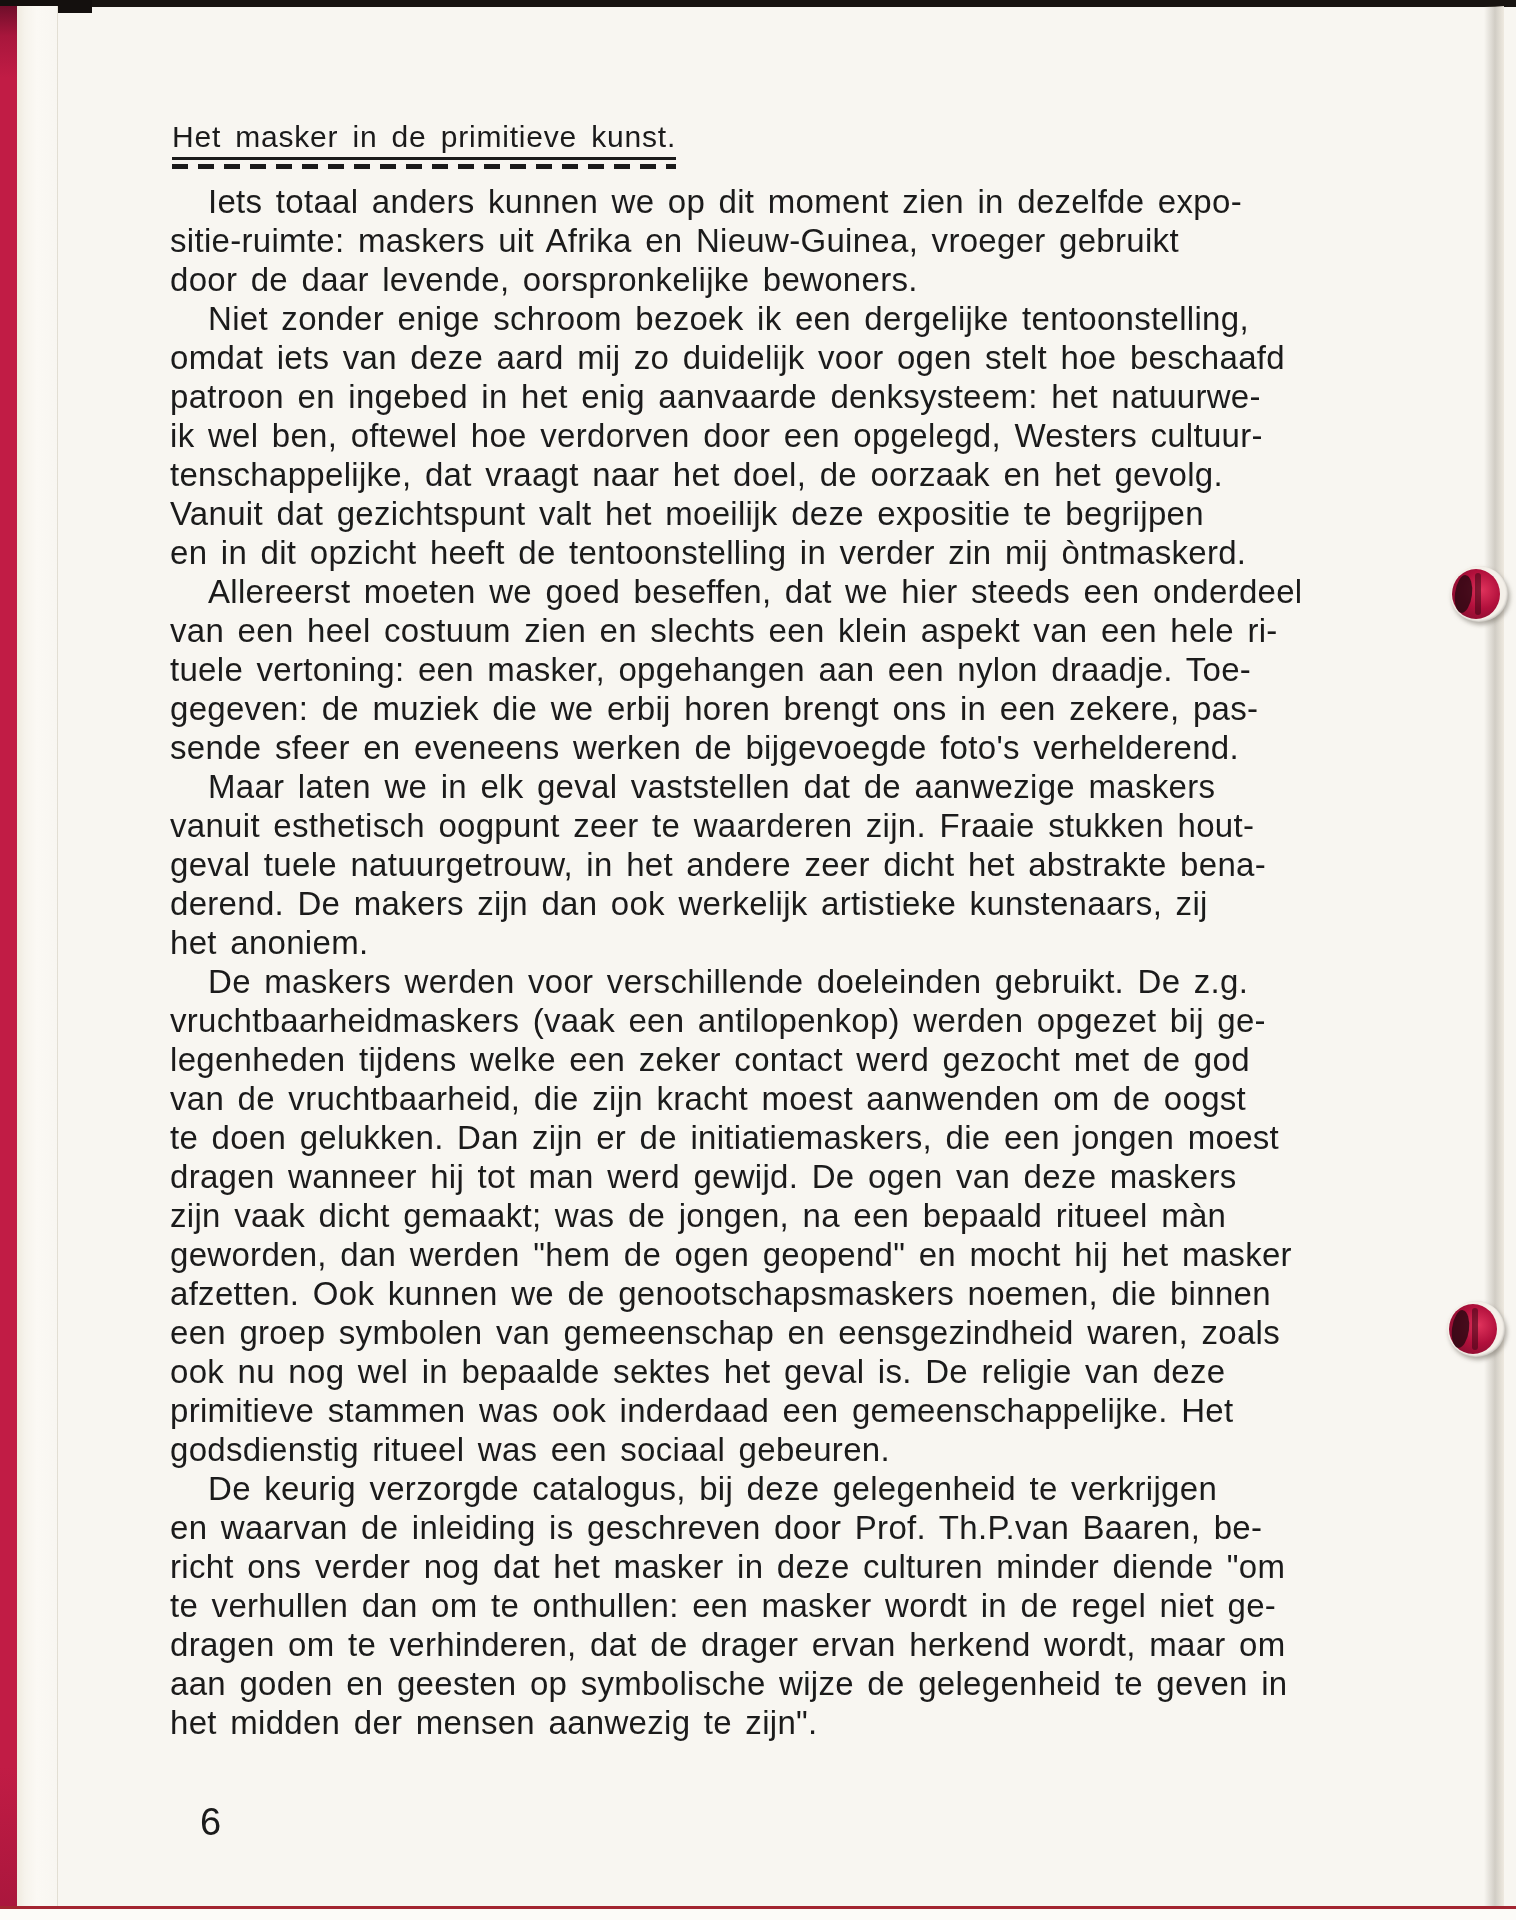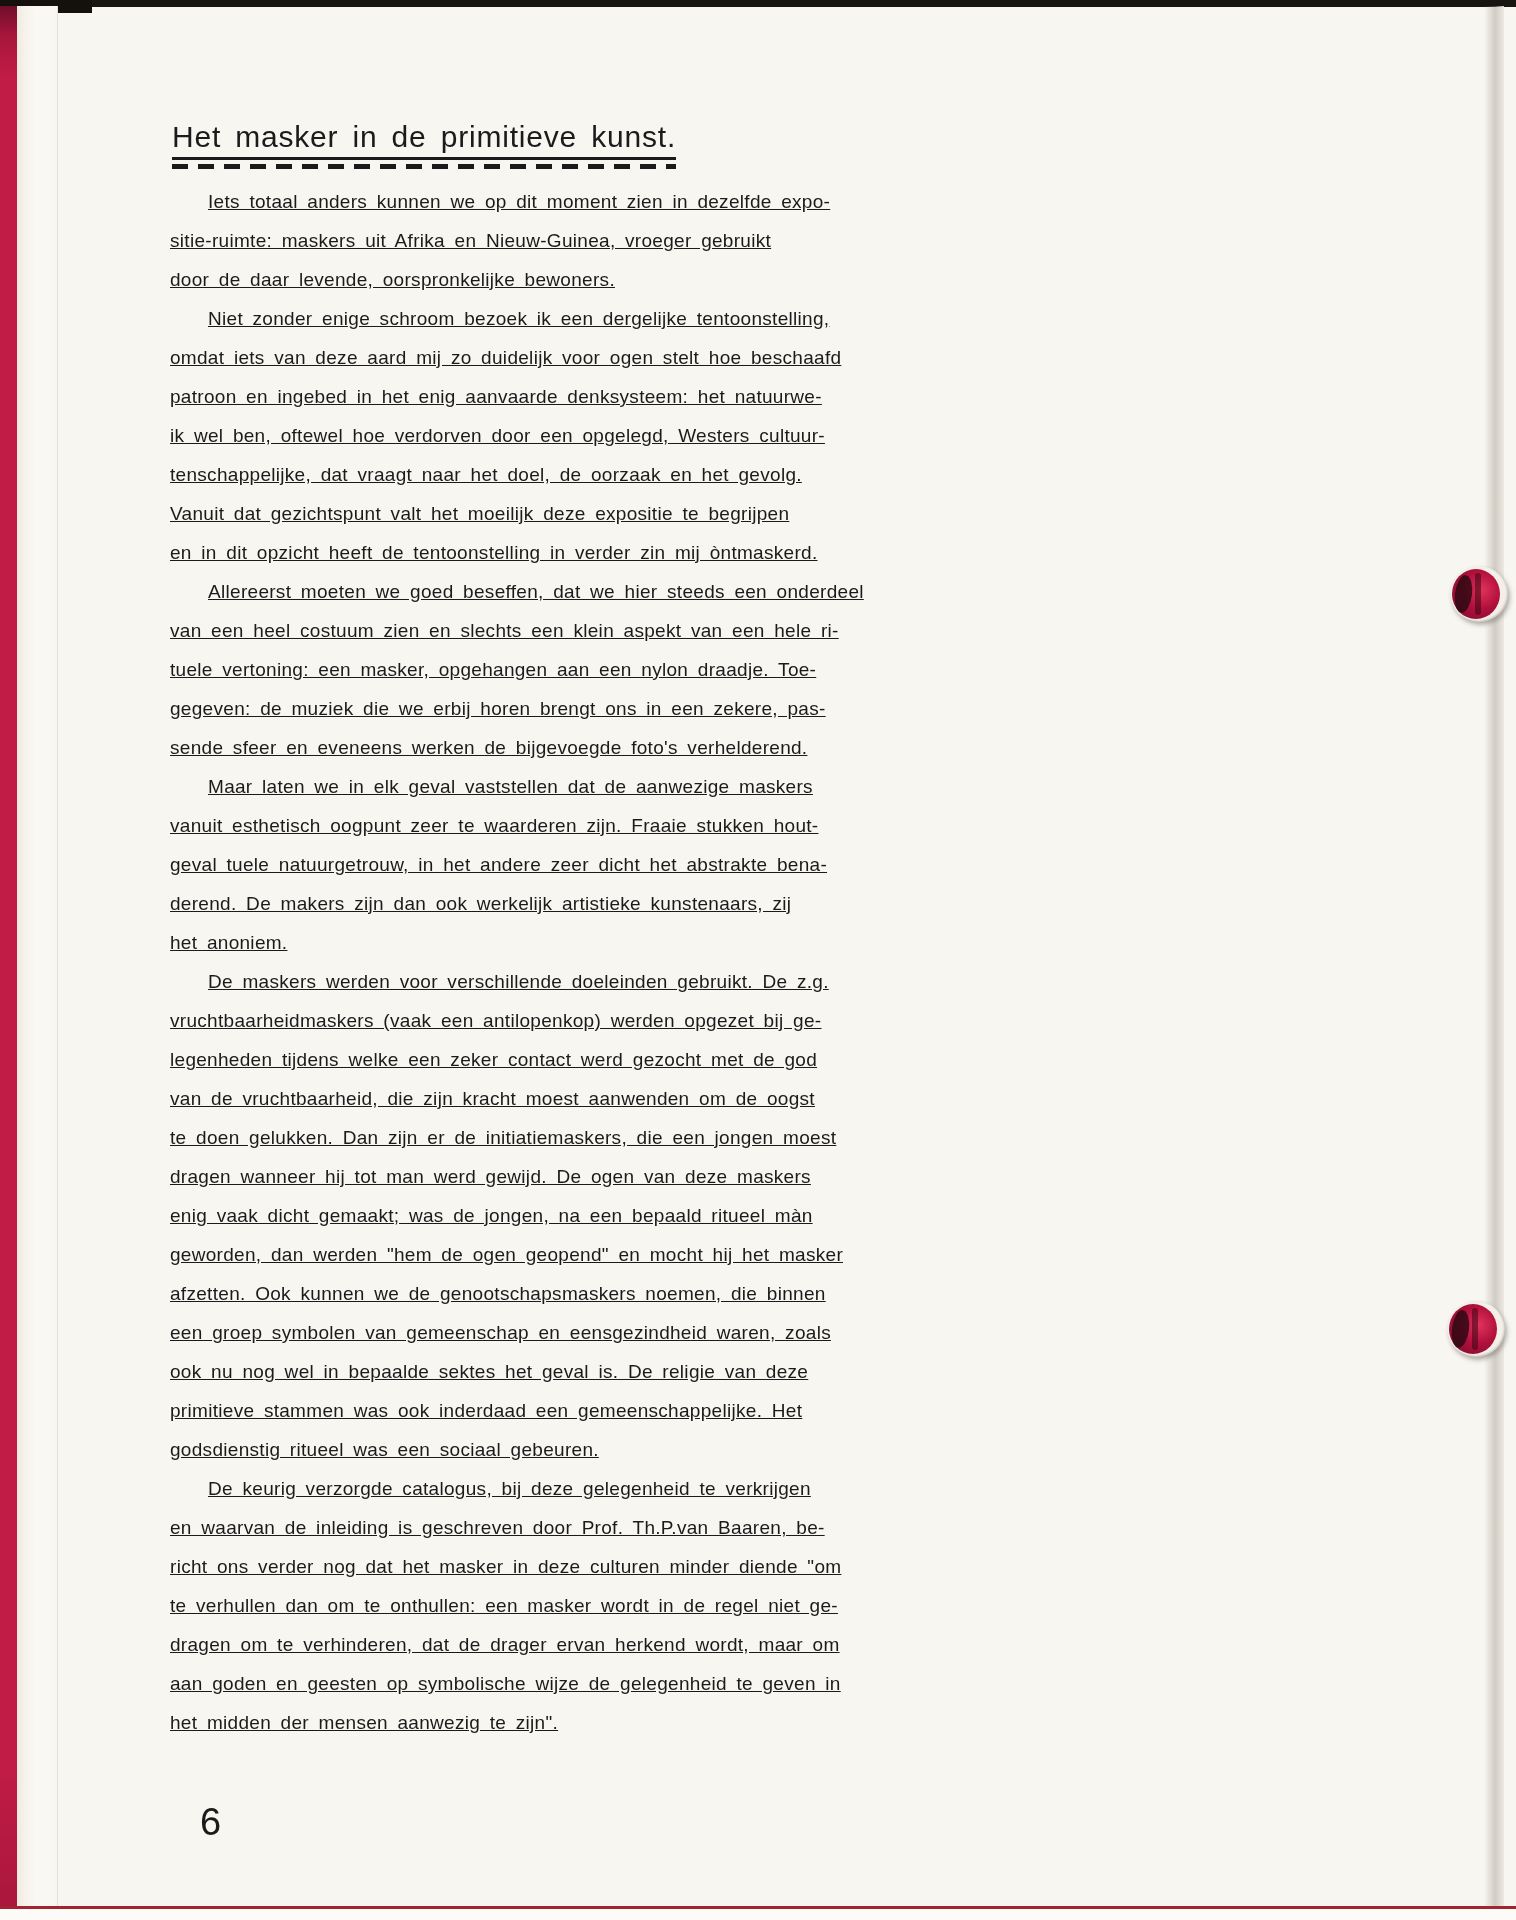--- a/index.html
+++ b/index.html
@@ -36,21 +36,21 @@
   }
   .heading-dashes {
     height:5px; margin-top:4px;
     background-image:repeating-linear-gradient(90deg, var(--ink,#1b1b1b) 0 16px, transparent 16px 26px);
   }
 
   .text-block { position:absolute; left:170px; top:182px; }
   .para { margin:0; }
   .line {
     white-space:nowrap; height:39px; line-height:39px;
-    font-size:19px; letter-spacing:0.3px; word-spacing:4px;text-decoration:underline;
+    font-size:33px; letter-spacing:0.3px; word-spacing:4px;
   }
   .line.indent { padding-left:38px; }
 
   .page-number { position:absolute; left:200px; top:1800px; font-size:38px; line-height:44px; }
 
   .grommet { position:absolute; width:58px; height:56px; }
   .grommet-ring {
     position:absolute; inset:0; border-radius:50%;
     background:#f4f0e9;
     box-shadow:2px 3px 4px rgba(120,115,105,.55), inset -1px -1px 2px rgba(0,0,0,.18);
@@ -113,21 +113,21 @@
       <div class="line">derend. De makers zijn dan ook werkelijk artistieke kunstenaars, zij</div>
       <div class="line">het anoniem.</div>
     </div>
     <div class="para">
       <div class="line indent">De maskers werden voor verschillende doeleinden gebruikt. De z.g.</div>
       <div class="line">vruchtbaarheidmaskers (vaak een antilopenkop) werden opgezet bij ge-</div>
       <div class="line">legenheden tijdens welke een zeker contact werd gezocht met de god</div>
       <div class="line">van de vruchtbaarheid, die zijn kracht moest aanwenden om de oogst</div>
       <div class="line">te doen gelukken. Dan zijn er de initiatiemaskers, die een jongen moest</div>
       <div class="line">dragen wanneer hij tot man werd gewijd. De ogen van deze maskers</div>
-      <div class="line">enig vaak dicht gemaakt; was de jongen, na een bepaald ritueel màn</div>
+      <div class="line">zijn vaak dicht gemaakt; was de jongen, na een bepaald ritueel màn</div>
       <div class="line">geworden, dan werden "hem de ogen geopend" en mocht hij het masker</div>
       <div class="line">afzetten. Ook kunnen we de genootschapsmaskers noemen, die binnen</div>
       <div class="line">een groep symbolen van gemeenschap en eensgezindheid waren, zoals</div>
       <div class="line">ook nu nog wel in bepaalde sektes het geval is. De religie van deze</div>
       <div class="line">primitieve stammen was ook inderdaad een gemeenschappelijke. Het</div>
       <div class="line">godsdienstig ritueel was een sociaal gebeuren.</div>
     </div>
     <div class="para">
       <div class="line indent">De keurig verzorgde catalogus, bij deze gelegenheid te verkrijgen</div>
       <div class="line">en waarvan de inleiding is geschreven door Prof. Th.P.van Baaren, be-</div>

